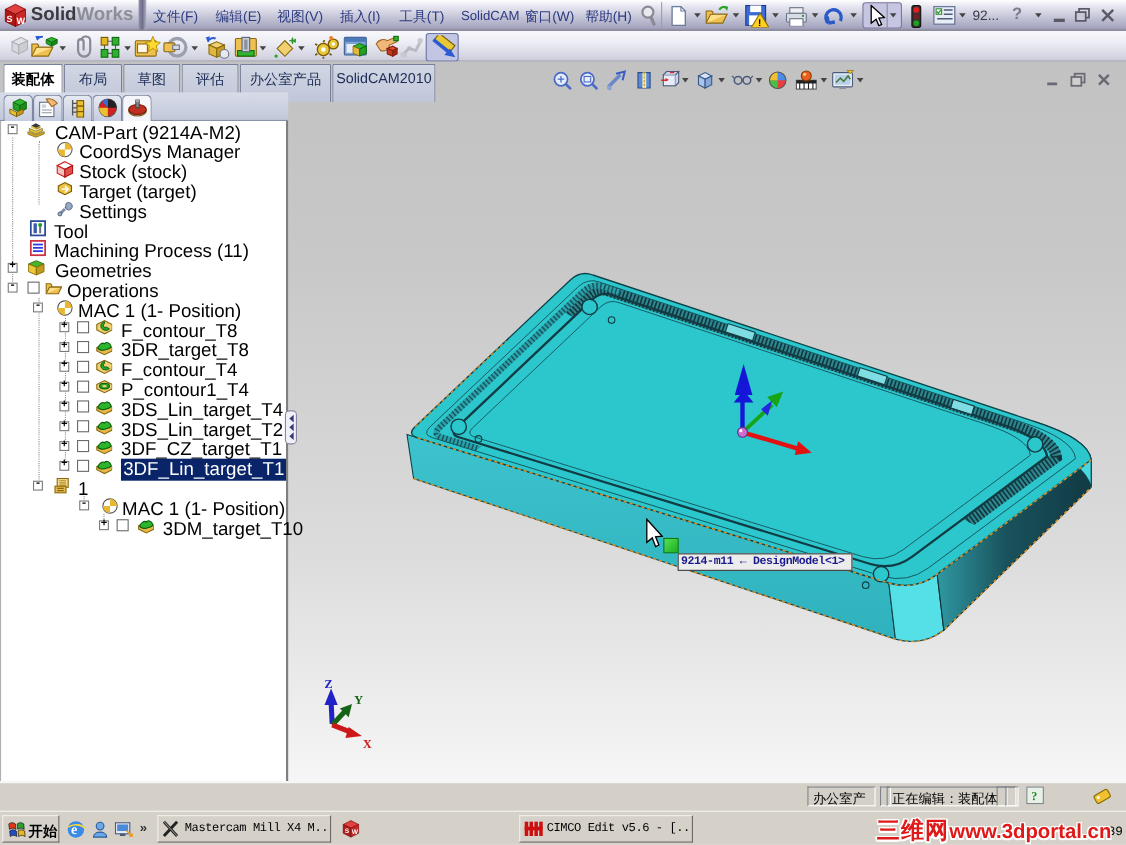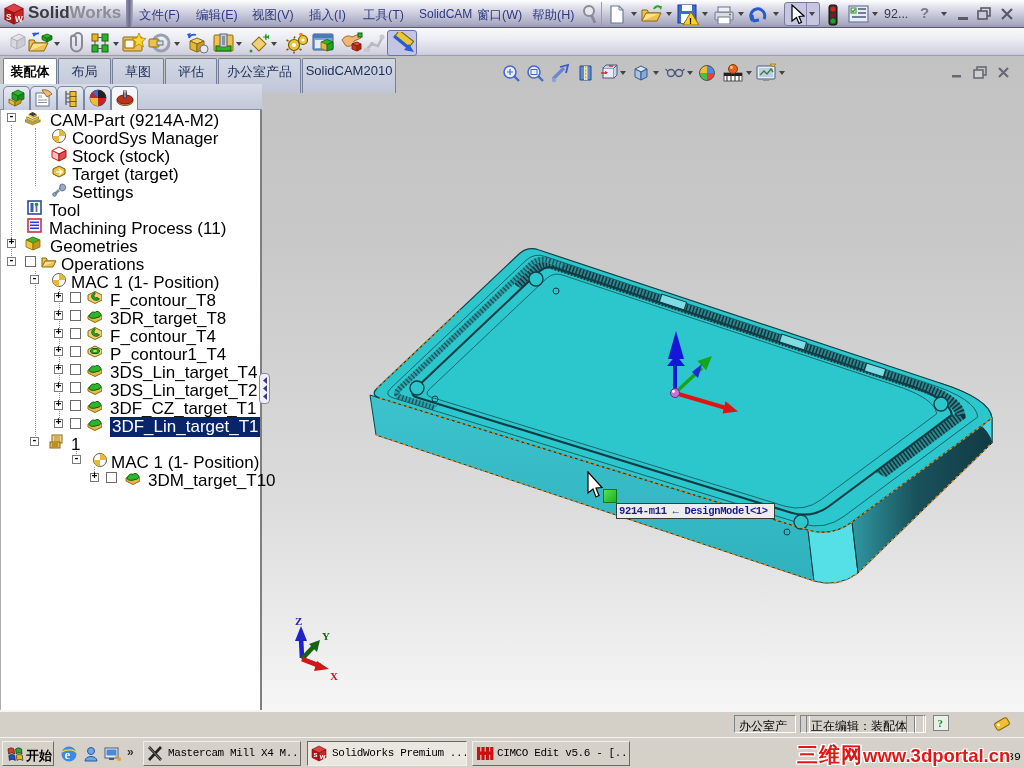--- a/index.html
+++ b/index.html
@@ -654,21 +654,20 @@
       <rect x="3.5" y="4.5" width="10" height="6" fill="#4a8ad8"></rect>
       <rect x="6" y="13" width="5" height="2" fill="#4a5a7a"></rect>
       <path d="M12,10 l5,5 M14.5,15 l2.5,0 0,-2.5" stroke="#e8a020" stroke-width="1.6" fill="none"></path>
     </svg>
   <div class="abs" style="left:127px; top:745px; font-size:12px; font-weight:bold; color:#333;">»</div>
   <div class="abs" style="left:143px; top:741px; width:158px; height:25px; background:#d5d1c9; border:1px solid; border-color:#f2efe9 #6e6a63 #6e6a63 #f2efe9; font-family:'Liberation Mono',monospace; font-size:11px; letter-spacing:-0.4px; color:#000; padding:5px 2px 0 24px; white-space:nowrap; overflow:hidden;">Mastercam Mill X4 M...</div>
   <svg class="abs" style="left:147px; top:745px;" width="18" height="17" viewBox="0 0 18 17">
       <path d="M2,2 L14,15 M14,2 L2,15" stroke="#222" stroke-width="2.6"></path>
       <path d="M2,2 L14,15" stroke="#888" stroke-width="1"></path>
     </svg>
-  <div class="abs" style="left:307px; top:741px; width:160px; height:25px; background:#e9e7e0; border:1px solid; border-color:#6e6a63 #f2efe9 #f2efe9 #6e6a63; font-family:'Liberation Mono',monospace; font-size:11px; letter-spacing:-0.4px; color:#000; padding:5px 2px 0 24px; white-space:nowrap; overflow:hidden;">SolidWorks Premium ...</div>
   <svg class="abs" style="left:311px; top:745px;" width="17" height="17" viewBox="0 0 17 17">
       <polygon points="8,1 15,4.5 8,8 1,4.5" fill="#e04040" stroke="#7a0a0a" stroke-width="0.6"></polygon>
       <polygon points="1,4.5 8,8 8,16 1,12.5" fill="#b01818" stroke="#7a0a0a" stroke-width="0.6"></polygon>
       <polygon points="15,4.5 8,8 8,16 15,12.5" fill="#c82828" stroke="#7a0a0a" stroke-width="0.6"></polygon>
       <text x="2.4" y="12" font-size="6" font-weight="bold" fill="#fff" font-family="Liberation Sans">S</text>
       <text x="8.8" y="13.5" font-size="6" font-weight="bold" fill="#fff" font-family="Liberation Sans">W</text>
     </svg>
   <div class="abs" style="left:472px; top:741px; width:158px; height:25px; background:#d5d1c9; border:1px solid; border-color:#f2efe9 #6e6a63 #6e6a63 #f2efe9; font-family:'Liberation Mono',monospace; font-size:11px; letter-spacing:-0.4px; color:#000; padding:5px 2px 0 24px; white-space:nowrap; overflow:hidden;">CIMCO Edit v5.6 - [...</div>
   <svg class="abs" style="left:476px; top:745px;" width="18" height="17" viewBox="0 0 18 17">
       <g fill="#cc1010">

